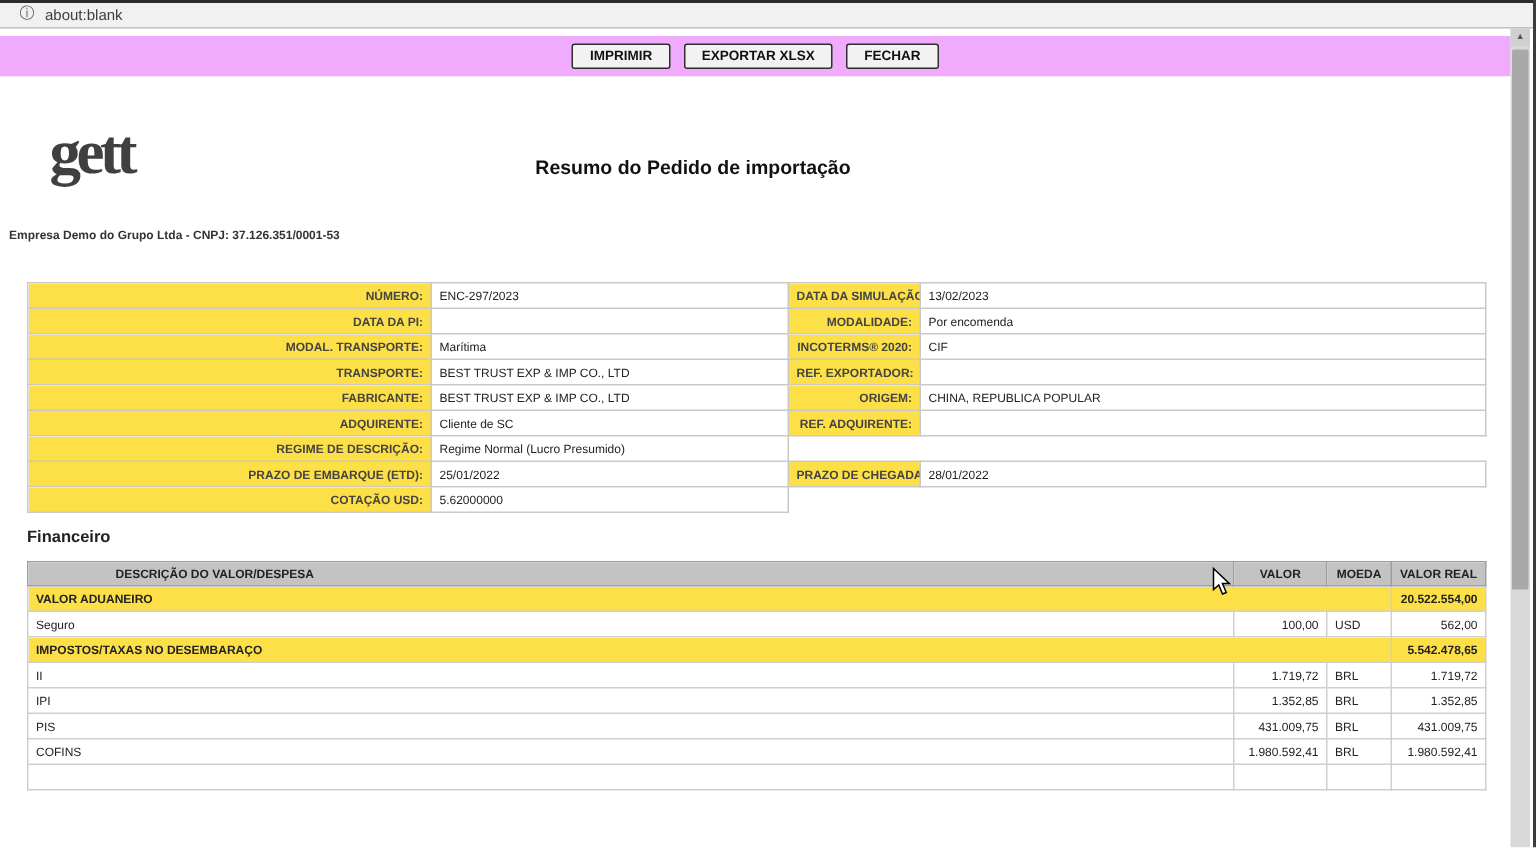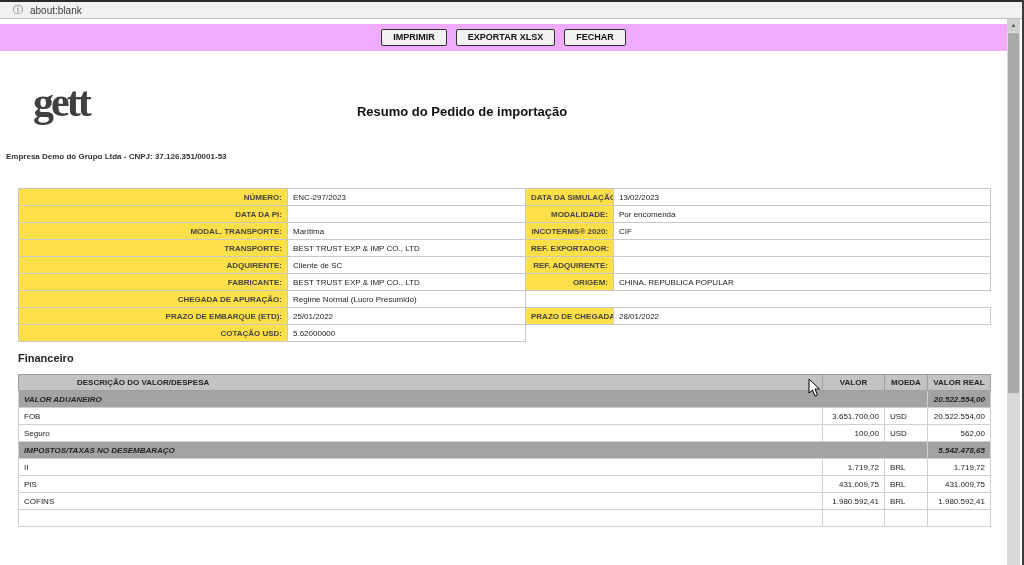--- a/index.html
+++ b/index.html
@@ -44,21 +44,21 @@
   .fin-table th{
     background:#c3c3c3;border:1px solid #9e9e9e;height:13px;font-weight:bold;color:#222;
     padding:1px 4px;text-align:center;overflow:hidden;white-space:nowrap;
   }
   .fin-table th.h-desc{text-align:left;padding-left:58px;margin-left:36px;}
   .fin-table td{border:1px solid #cfcfcf;height:14px;padding:1px 5px;overflow:hidden;white-space:nowrap;background:#fff;}
   .fin-table td.fdesc{text-align:left;}
   .fin-table td.fval{text-align:right;}
   .fin-table td.fmoe{text-align:left;}
   .fin-table td.freal{text-align:right;}
-  .fin-table tr.section td{background:#a3a3a3;font-weight:bold;font-style:italic;}
+  .fin-table tr.section td{background:#fde047;font-weight:bold;}
   .scrollbar{
     position:absolute;left:1007px;top:19px;width:13px;height:546px;background:#d9d9d9;
   }
   .sb-up{width:13px;height:12px;font-size:6px;color:#555;text-align:center;line-height:12px;background:#d0d0d0;}
   .sb-thumb{position:absolute;left:1px;top:12px;width:11px;height:362px;background:#a9a9a9;border-radius:1px;}
   .cursor{position:absolute;left:808px;top:378px;width:14px;height:20px;}
 </style>
 </head>
 <body>
 
@@ -108,33 +108,33 @@
           <td class="lbl">INCOTERMS® 2020:</td>
           <td class="val">CIF</td>
         </tr>
         <tr>
           <td class="lbl">TRANSPORTE:</td>
           <td class="val">BEST TRUST EXP &amp; IMP CO., LTD</td>
           <td class="lbl">REF. EXPORTADOR:</td>
           <td class="val"></td>
         </tr>
         <tr>
+          <td class="lbl">FABRICANTE:</td>
+          <td class="val">BEST TRUST EXP &amp; IMP CO., LTD</td>
+          <td class="lbl">ORIGEM:</td>
+          <td class="val">CHINA, REPUBLICA POPULAR</td>
+        </tr>
+        <tr>
           <td class="lbl">ADQUIRENTE:</td>
           <td class="val">Cliente de SC</td>
           <td class="lbl">REF. ADQUIRENTE:</td>
           <td class="val"></td>
         </tr>
         <tr>
-          <td class="lbl">FABRICANTE:</td>
-          <td class="val">BEST TRUST EXP &amp; IMP CO., LTD</td>
-          <td class="lbl">ORIGEM:</td>
-          <td class="val">CHINA, REPUBLICA POPULAR</td>
-        </tr>
-        <tr>
-          <td class="lbl">CHEGADA DE APURAÇÃO:</td>
+          <td class="lbl">REGIME DE DESCRIÇÃO:</td>
           <td class="val">Regime Normal (Lucro Presumido)</td>
           <td class="blank"></td>
           <td class="blank"></td>
         </tr>
         <tr>
           <td class="lbl">PRAZO DE EMBARQUE (ETD):</td>
           <td class="val">25/01/2022</td>
           <td class="lbl">PRAZO DE CHEGADA (ETA):</td>
           <td class="val">28/01/2022</td>
         </tr>
@@ -163,42 +163,42 @@
         <th>MOEDA</th>
         <th>VALOR REAL</th>
       </tr>
     </thead>
     <tbody>
         <tr class="section">
           <td class="fdesc" colspan="3">VALOR ADUANEIRO</td>
           <td class="freal">20.522.554,00</td>
         </tr>
         <tr>
-          <td class="fdesc">FOB</td>
-          <td class="fval">3.651.700,00</td>
-          <td class="fmoe">USD</td>
-          <td class="freal">20.522.554,00</td>
-        </tr>
-        <tr>
           <td class="fdesc">Seguro</td>
           <td class="fval">100,00</td>
           <td class="fmoe">USD</td>
           <td class="freal">562,00</td>
         </tr>
         <tr class="section">
           <td class="fdesc" colspan="3">IMPOSTOS/TAXAS NO DESEMBARAÇO</td>
           <td class="freal">5.542.478,65</td>
         </tr>
         <tr>
           <td class="fdesc">II</td>
           <td class="fval">1.719,72</td>
           <td class="fmoe">BRL</td>
           <td class="freal">1.719,72</td>
         </tr>
         <tr>
+          <td class="fdesc">IPI</td>
+          <td class="fval">1.352,85</td>
+          <td class="fmoe">BRL</td>
+          <td class="freal">1.352,85</td>
+        </tr>
+        <tr>
           <td class="fdesc">PIS</td>
           <td class="fval">431.009,75</td>
           <td class="fmoe">BRL</td>
           <td class="freal">431.009,75</td>
         </tr>
         <tr>
           <td class="fdesc">COFINS</td>
           <td class="fval">1.980.592,41</td>
           <td class="fmoe">BRL</td>
           <td class="freal">1.980.592,41</td>

